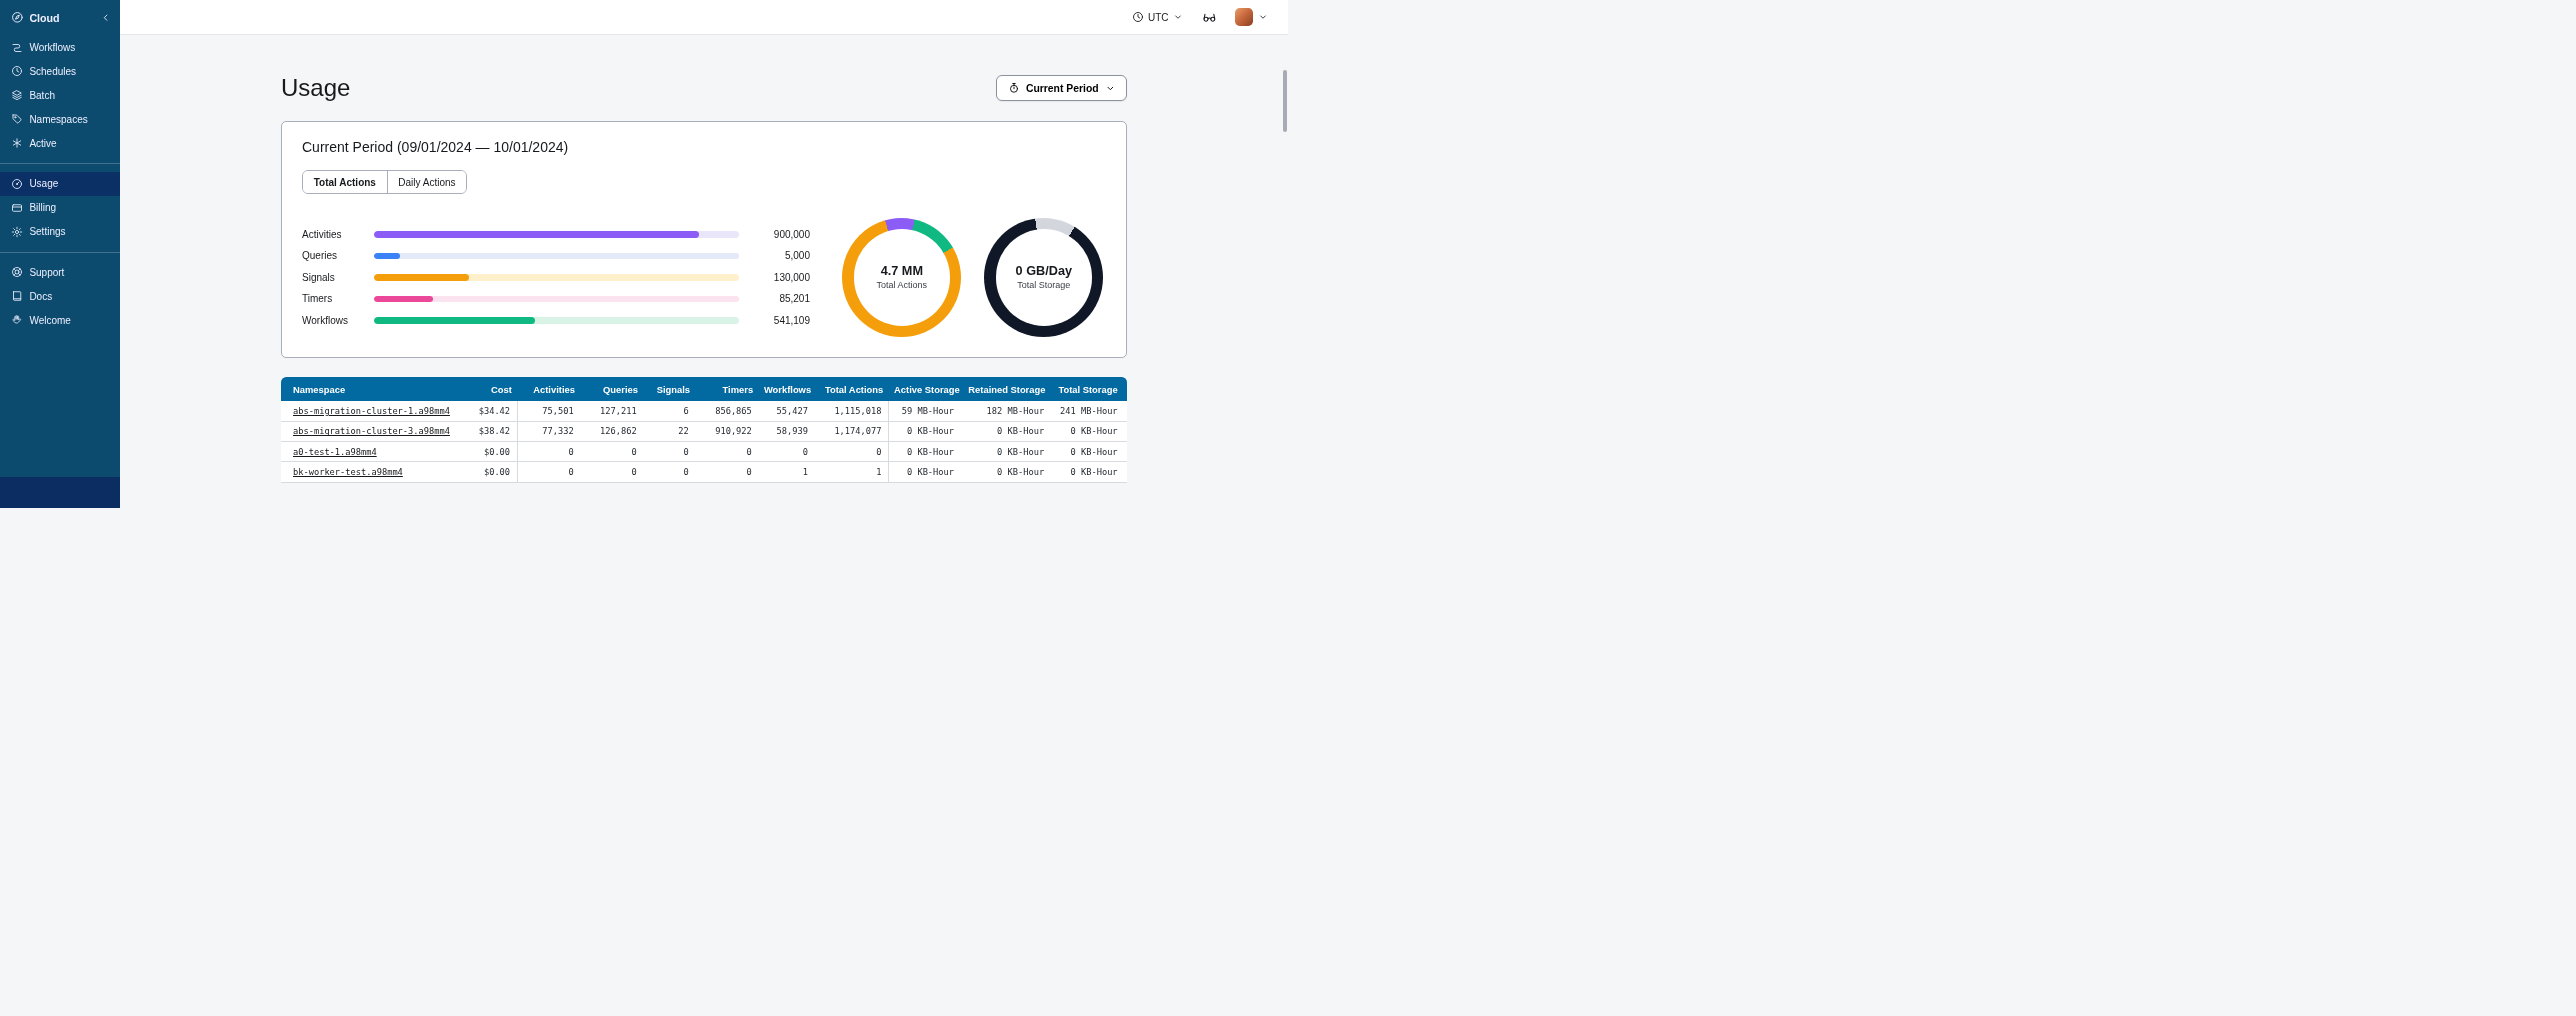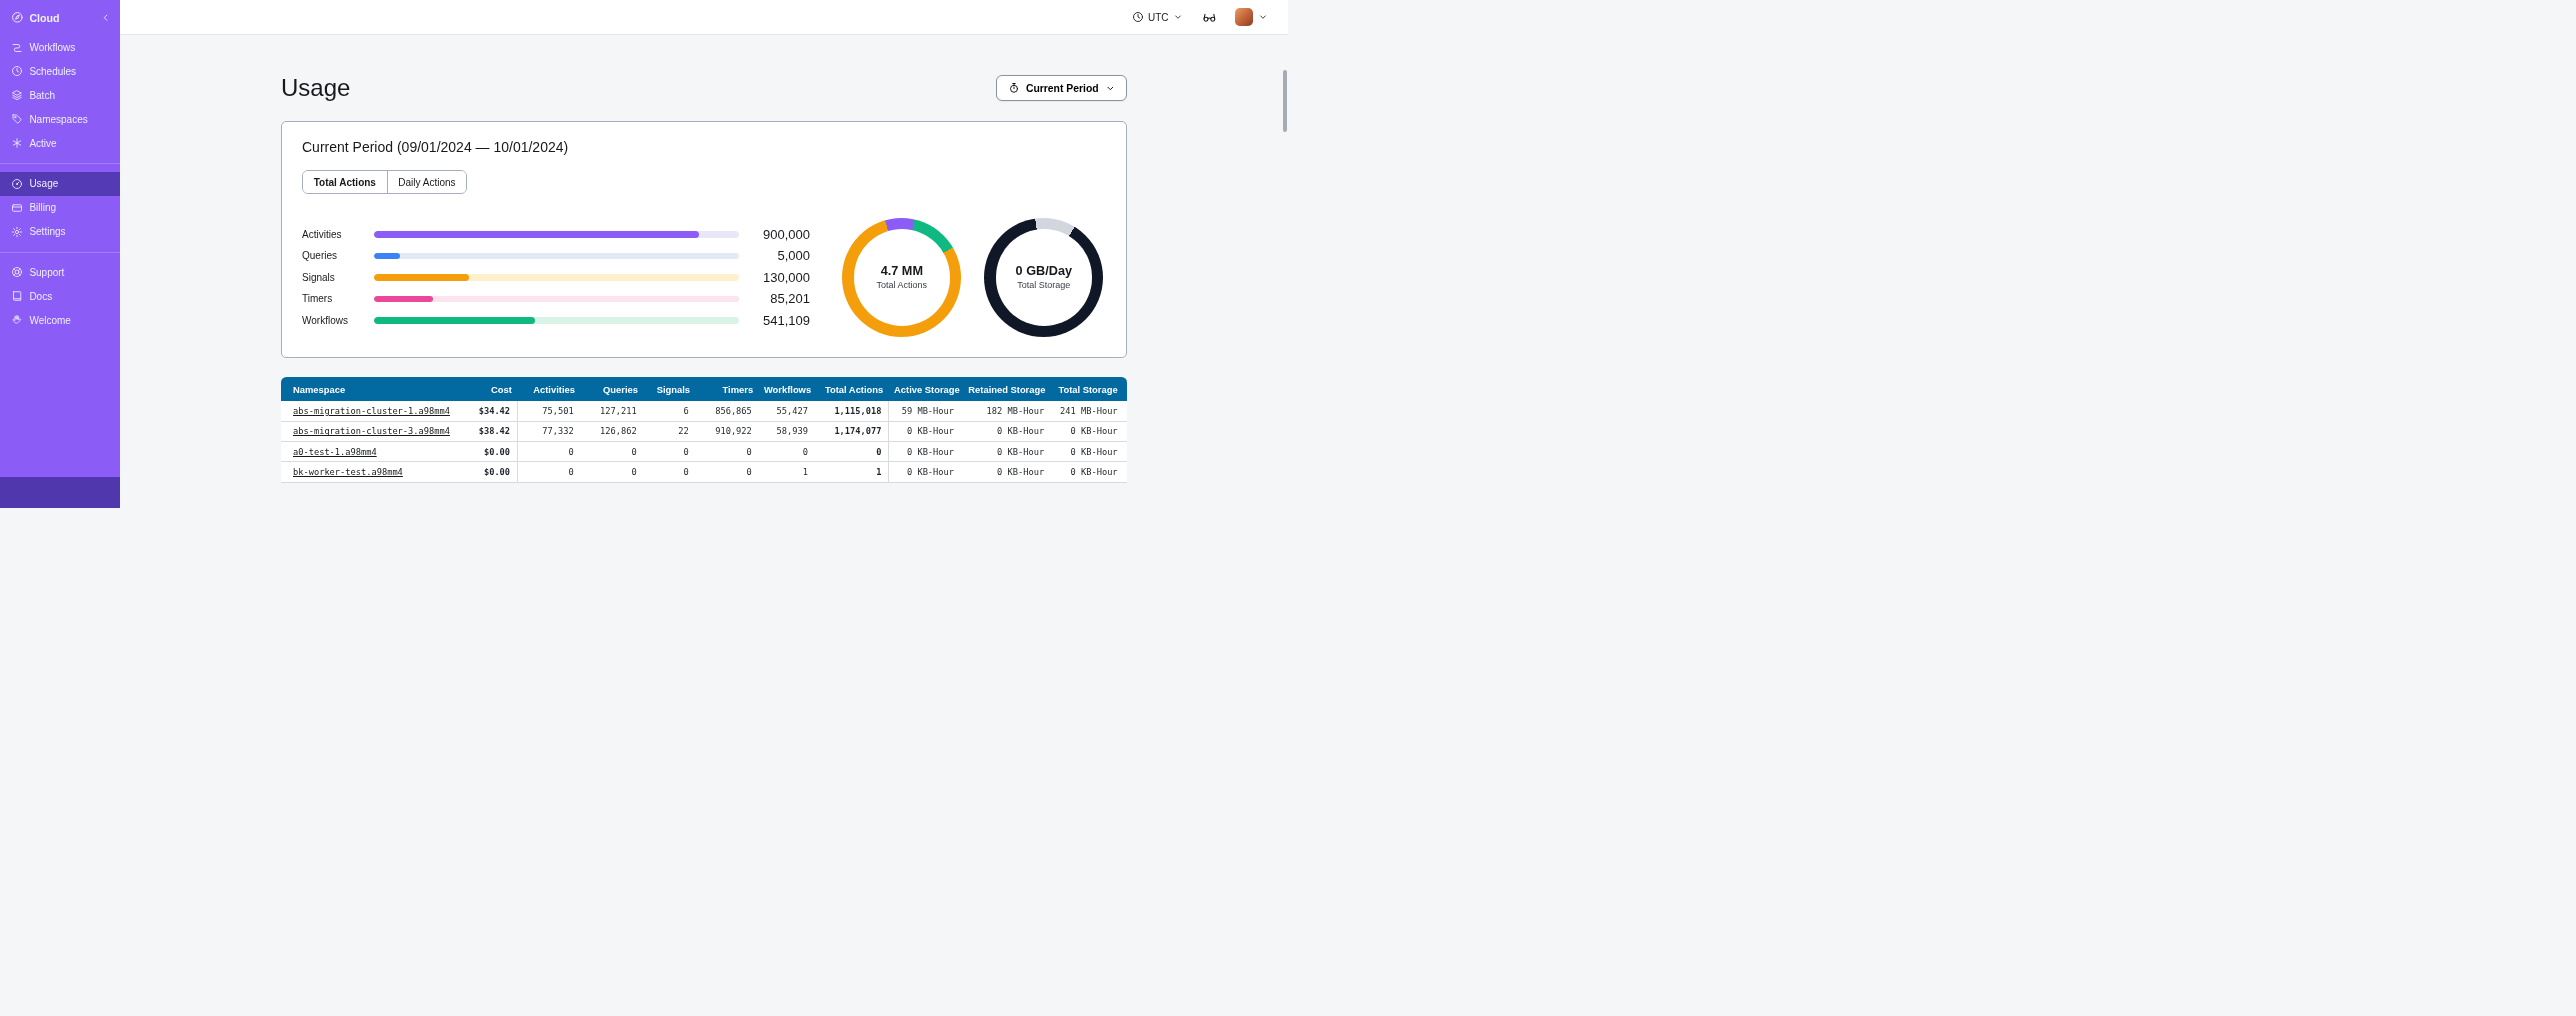--- a/index.html
+++ b/index.html
@@ -5,21 +5,21 @@
   * { box-sizing: border-box; }
   html,body { margin:0; padding:0; }
   body {
     width:1288px; height:508px; overflow:hidden;
     font-family:"Liberation Sans","DejaVu Sans",sans-serif;
     background:#f5f6f8; color:#17191c;
   }
   .viewport { width:1288px; height:508px; overflow:hidden; display:flex; position:relative; background:#f5f6f8; }
 
   
-  .sidebar { width:120px; flex:none; background:#8b5cf6; color:#eef0ff; display:flex; flex-direction:column; position:relative; }
+  .sidebar { width:120px; flex:none; background:#0c4a6e; color:#eef0ff; display:flex; flex-direction:column; position:relative; }
   .sb-header { height:35px; display:flex; align-items:center; gap:6px; padding:0 8.7px 0 10.7px; font-size:10.7px; font-weight:600; flex:none; }
   .collapse-btn { margin-left:auto; display:flex; opacity:.95; cursor:pointer; }
   .nav-item { display:flex; align-items:center; gap:6.7px; height:24px; padding:0 10.7px; font-size:10px; cursor:pointer; color:#eef0ff; }
   .nav-item .icon { display:flex; opacity:.95; }
   .nav-item.active { background:rgba(12,12,90,.42); }
   .sb-divider { height:0.7px; background:rgba(255,255,255,.22); margin:8px 0; flex:none; }
   .sb-footer { position:absolute; left:0; right:0; bottom:0; height:31.5px; background:rgba(10,10,85,.45); }
 
   
   .main { flex:1; display:flex; flex-direction:column; min-width:0; }
@@ -43,39 +43,39 @@
   .tab { padding:5.4px 10.7px; font-size:10px; cursor:pointer; background:#fff; }
   .tab + .tab { border-left:0.7px solid #a8aeb9; }
   .tab.active { font-weight:700; }
 
   .usage-visual { display:flex; align-items:center; margin-top:24px; }
   .bars { width:508px; flex:none; }
   .bar-row { display:grid; grid-template-columns:63px 1fr 62px; align-items:center; column-gap:9.4px; height:21.5px; }
   .bar-label { font-size:10px; }
   .bar-track { height:6.7px; border-radius:4px; position:relative; overflow:hidden; background:#e9eaf0; }
   .bar-fill { position:absolute; left:0; top:0; bottom:0; border-radius:4px; }
-  .bar-value { font-size:13px; text-align:right; }
+  .bar-value { font-size:10px; text-align:right; }
 
   .donut { width:119px; height:119px; border-radius:50%; position:relative; flex:none; }
   .donut-1 { margin-left:auto; }
   .donut-2 { margin-left:23px; margin-right:2.7px; }
   .donut-hole { position:absolute; inset:11.4px; background:#fff; border-radius:50%; display:flex; flex-direction:column; align-items:center; justify-content:center; text-align:center; }
   .donut-value { font-size:12.7px; font-weight:700; }
   .donut-label { font-size:9px; color:#3c4149; margin-top:2px; }
 
   
   .table-section { margin-top:19px; }
   table { width:100%; border-collapse:collapse; table-layout:fixed; }
   thead th { background:#0369a1; color:#fff; font-size:9.4px; font-weight:600; text-align:right; padding:6.7px 5.4px; white-space:nowrap; overflow:hidden; }
   thead th:first-child { text-align:left; padding-left:12px; border-top-left-radius:5.4px; }
   thead th:last-child { border-top-right-radius:5.4px; padding-right:9.4px; }
   tbody td { font-family:"DejaVu Sans Mono","Liberation Mono",monospace; font-size:8.7px; color:#1f242b; text-align:right; padding:4.7px 6.7px; border-bottom:0.7px solid #d7dade; white-space:nowrap; background:#fff; }
   tbody td:first-child { text-align:left; padding-left:12px; }
   tbody td:last-child { padding-right:9.4px; }
-  td.sep { border-right:0.7px solid #d7dade;font-weight:bold; }
+  td.sep { border-right:0.7px solid #d7dade; }
   .ns-link { color:#17191c; text-decoration:underline; cursor:pointer; }
 
   
   .scroll-thumb { position:absolute; top:70px; right:1.3px; width:4px; height:62px; border-radius:2px; background:#a6abb4; }
 
   svg { display:block; }
 </style>
 </head>
 <body>
 

